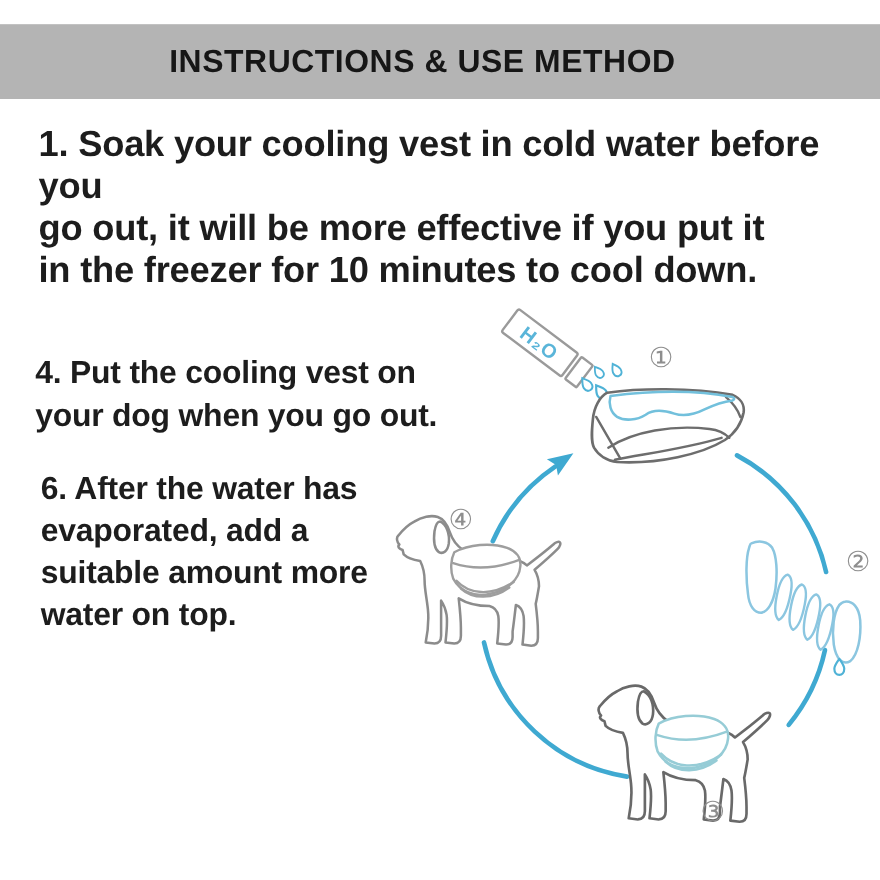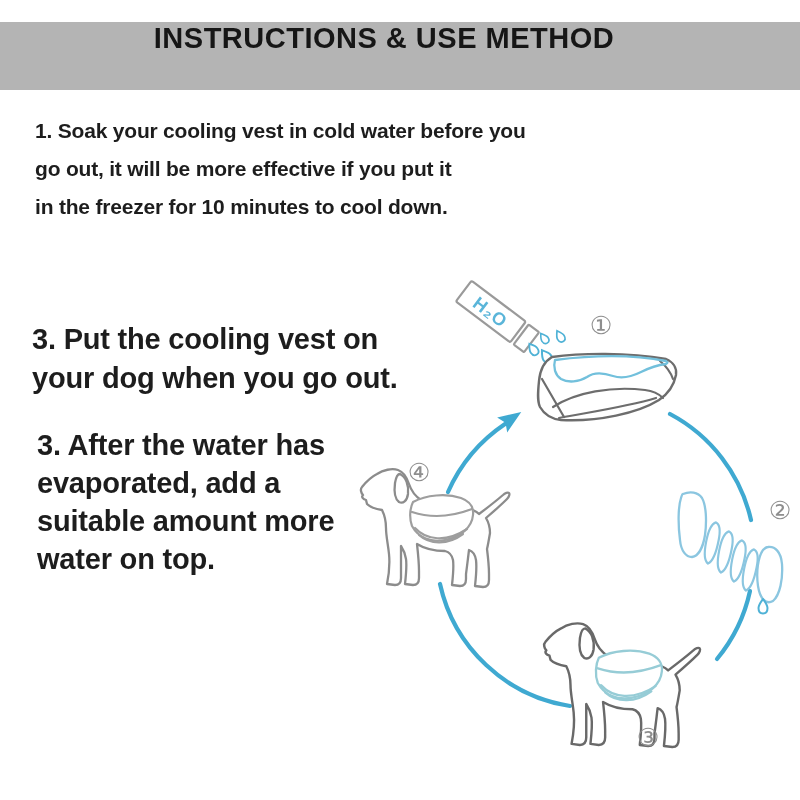--- a/index.html
+++ b/index.html
@@ -2,53 +2,53 @@
 <html><head>
 <meta charset="utf-8">
 <style>
   html,body{margin:0;padding:0;background:#ffffff;}
   .page{
     position:relative;width:800px;height:800px;background:#ffffff;overflow:hidden;
     font-family:"Liberation Sans",sans-serif;
   }
   .header-bar{
     position:absolute;left:0;top:22px;width:800px;height:68px;background:#b4b4b4;
-    display:flex;align-items:flex-start;justify-content:center;z-index:2;
+    display:flex;align-items:center;justify-content:center;z-index:2;
   }
   .header-title{
     font-size:29px;font-weight:700;color:#161616;letter-spacing:.5px;
     transform:translateX(-16px);
   }
   .step{
     position:absolute;font-weight:700;color:#1d1d1d;white-space:pre-line;z-index:2;
     letter-spacing:-0.2px;
   }
-  .step-1{left:35px;top:112px;font-size:21px;line-height:38px;}
+  .step-1{left:35px;top:112px;font-size:33px;line-height:38px;}
   .step-2{left:35px;top:249px;font-size:27px;line-height:38px;}
   .step-3{left:32px;top:320px;font-size:29px;line-height:39px;}
   .step-4{left:37px;top:426px;font-size:29px;line-height:38px;}
   .warning{left:30px;top:601px;font-size:28px;line-height:37px;}
   .diagram-svg{position:absolute;left:0;top:0;width:800px;height:800px;z-index:1;}
   .marker{font-family:"DejaVu Sans",sans-serif;font-size:25px;fill:#8e8e8e;}
 </style>
 </head>
 <body>
 
 <div class="page">
 
   <div class="header-bar">
     <div class="header-title">INSTRUCTIONS &amp; USE METHOD</div>
   </div>
 
   <div class="step step-1">1. Soak your cooling vest in cold water before you
 go out, it will be more effective if you put it
 in the freezer for 10 minutes to cool down.</div>
-  <div class="step step-3">3. Put the cooling vest on
+  <div class="step step-3">4. Put the cooling vest on
 your dog when you go out.</div>
-  <div class="step step-4">3. After the water has
+  <div class="step step-4">6. After the water has
 evaporated, add a
 suitable amount more
 water on top.</div>
 
   <svg class="diagram-svg" viewBox="0 0 800 800">
     <defs>
       <g id="dog-shape" fill="#ffffff" stroke-width="2.3" stroke-linecap="round" stroke-linejoin="round">
         <path d="M 7 29 C 5 27 4 23 6 21 C 10 16 15 11 21 8 C 27 4 36 2 42 4 C 48 6 51 12 53 18
                  C 55 24 59 30 65 34 C 79 41 97 43 110 43 C 116 43 120 45 123 48
                  C 131 42 140 35 147 29 C 149 27 152 26 153 27 C 154 28 153 31 151 33

